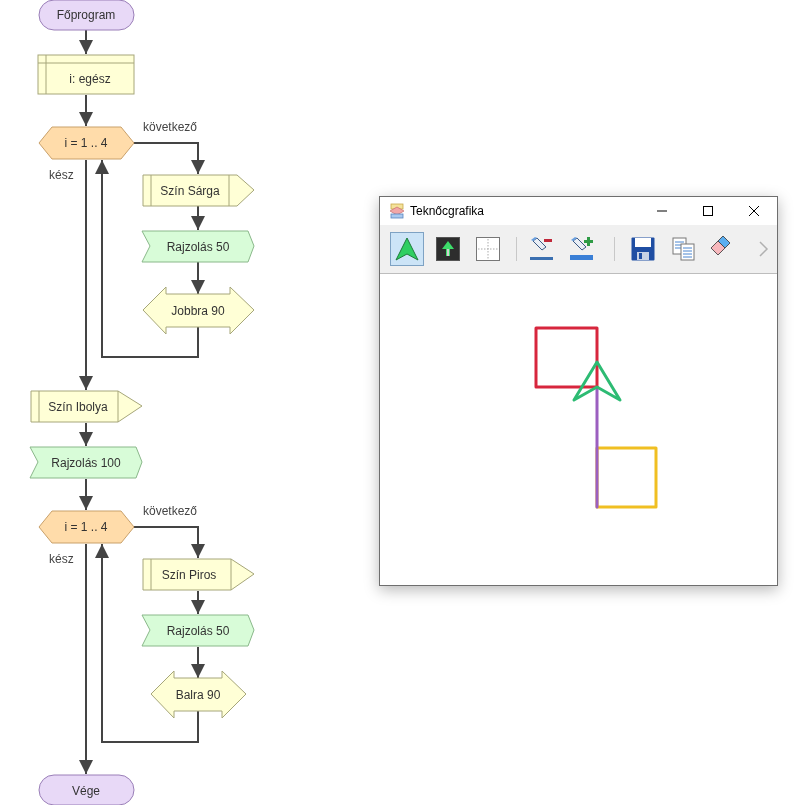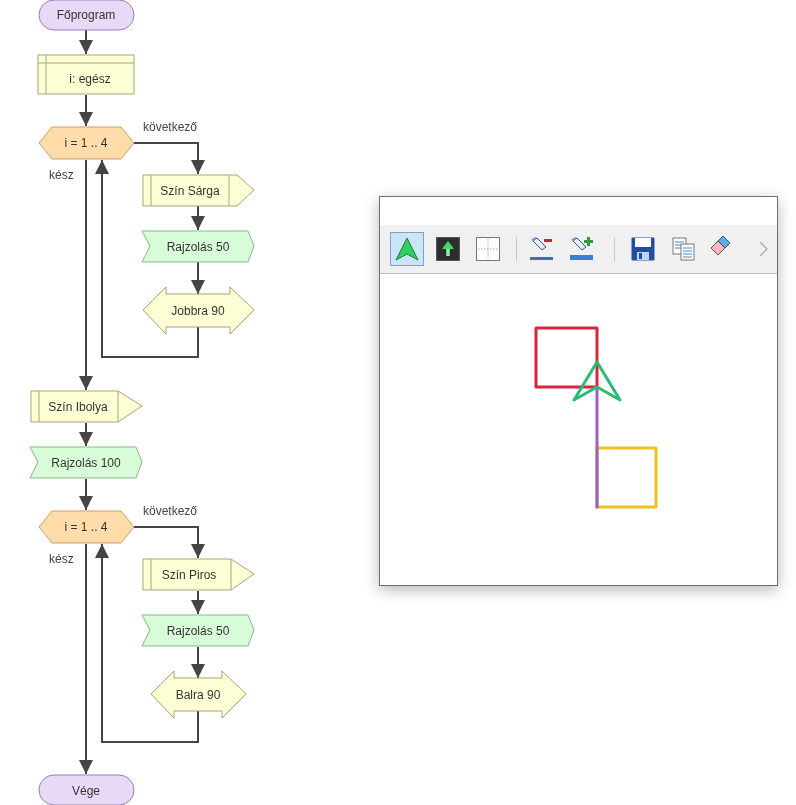--- a/index.html
+++ b/index.html
@@ -129,20 +129,43 @@
     <text class="fl-text" x="198" y="699" text-anchor="middle">Balra 90</text>
   </g>
 
   <g>
     <rect x="39" y="775" width="95" height="30" rx="15" fill="#e8d9f7" stroke="#9a7fb8"></rect>
     <text class="fl-text" x="86" y="795" text-anchor="middle">Vége</text>
   </g>
 </svg>
 
 <div id="win">
+  <div id="titlebar">
+    <svg id="title-icon" viewBox="0 0 16 16">
+      <rect x="2" y="1" width="12" height="5" fill="#f4e29a" stroke="#c8a84a" stroke-width="0.8"></rect>
+      <polygon points="1,8 8,4 15,8 8,12" fill="#f2a7a7" stroke="#c77" stroke-width="0.8"></polygon>
+      <rect x="2" y="11" width="12" height="4" fill="#a9c9ef" stroke="#5a86bf" stroke-width="0.8"></rect>
+    </svg>
+    <span id="title-text">Teknőcgrafika</span>
+    <div class="wbtn" id="btn-min">
+      <svg width="12" height="12">
+          <line x1="1" y1="6" x2="11" y2="6" stroke="#000" stroke-width="1"></line>
+        </svg>
+    </div>
+    <div class="wbtn" id="btn-max">
+      <svg width="12" height="12">
+          <rect x="1.5" y="1.5" width="9" height="9" fill="none" stroke="#000" stroke-width="1"></rect>
+        </svg>
+    </div>
+    <div class="wbtn" id="btn-close">
+      <svg width="12" height="12">
+          <path d="M1,1 L11,11 M11,1 L1,11" stroke="#000" stroke-width="1"></path>
+        </svg>
+    </div>
+  </div>
 
   <div id="toolbar">
     <div class="tb active" style="left:10px;">
       <svg width="26" height="26" viewBox="0 0 26 26">
         <polygon points="13,2 24,24 13,18 2,24" fill="#2fcf62" stroke="#1d7a3a" stroke-width="1"></polygon>
       </svg>
     </div>
     <div class="tb" style="left:51px;">
       <svg width="24" height="24" viewBox="0 0 24 24">
         <rect x="0.5" y="0.5" width="23" height="23" fill="#2d2d2d" stroke="#555"></rect>

